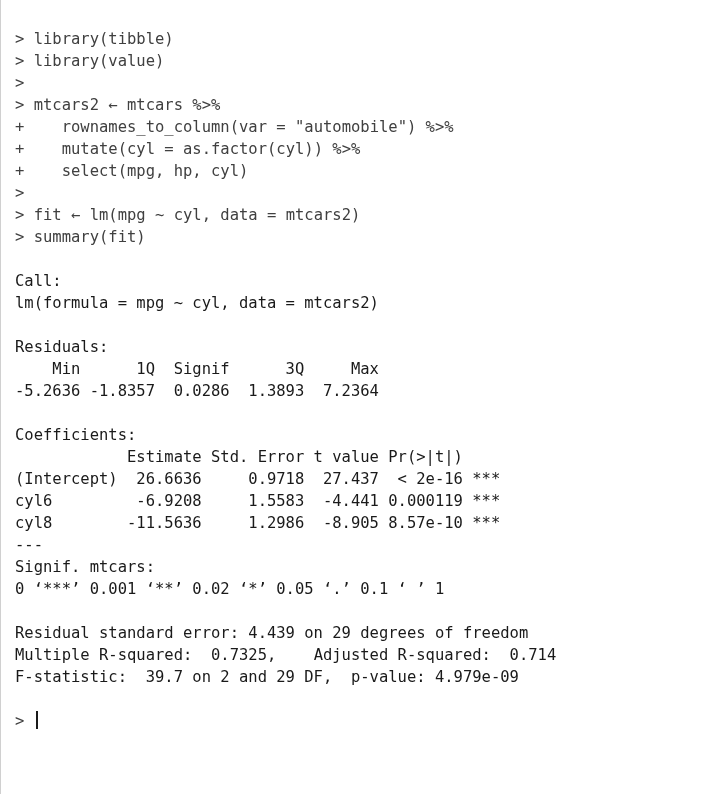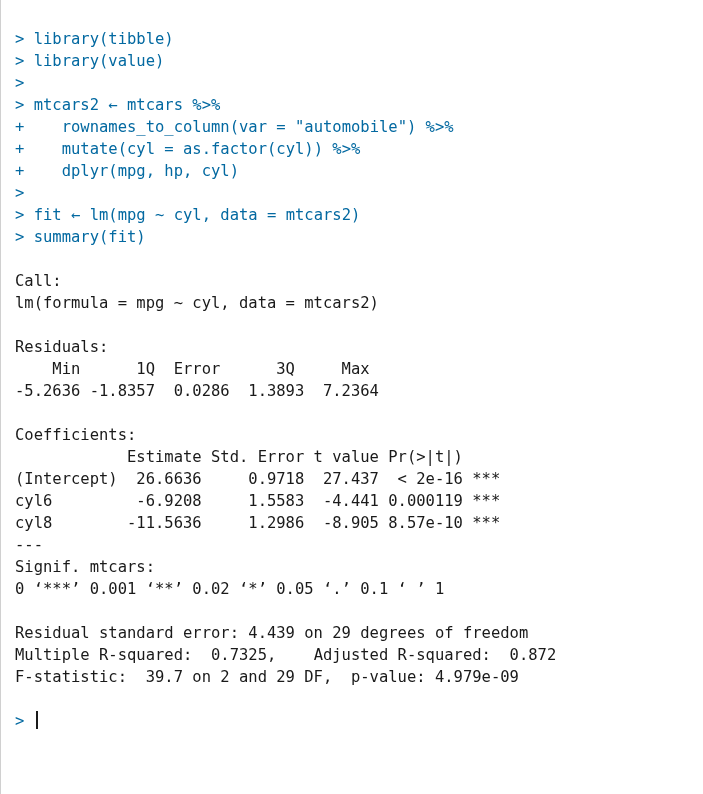--- a/index.html
+++ b/index.html
@@ -14,21 +14,21 @@
     overflow: hidden;
     padding: 6px 8px 6px 14px;
     font-family: "DejaVu Sans Mono", "Menlo", "Consolas", monospace;
     font-size: 15.5px;
     line-height: 22px;
     white-space: pre;
     color: #1a1a1a;
     border-left: 1px solid #d0d0d0;
   }
   .input {
-    color: #0369a1;
+    color: #404040;
   }
   .output {
     color: #1a1a1a;
     margin-top: 24px;
   }
   .cursor {
     display: inline-block;
     width: 2px;
     height: 18px;
     background: #1a1a1a;
@@ -39,39 +39,39 @@
 </head>
 <body>
 
 <div class="console">
 <span class="input"><span>&gt;</span> <span>library(tibble)</span></span>
 <span class="input"><span>&gt;</span> <span>library(value)</span></span>
 <span class="input"><span>&gt;</span> <span></span></span>
 <span class="input"><span>&gt;</span> <span>mtcars2 ← mtcars %&gt;%</span></span>
 <span class="input"><span>+</span> <span>   rownames_to_column(var = "automobile") %&gt;%</span></span>
 <span class="input"><span>+</span> <span>   mutate(cyl = as.factor(cyl)) %&gt;%</span></span>
-<span class="input"><span>+</span> <span>   dplyr(mpg, hp, cyl)</span></span>
+<span class="input"><span>+</span> <span>   select(mpg, hp, cyl)</span></span>
 <span class="input"><span>&gt;</span> <span></span></span>
 <span class="input"><span>&gt;</span> <span>fit ← lm(mpg ~ cyl, data = mtcars2)</span></span>
 <span class="input"><span>&gt;</span> <span>summary(fit)</span></span>
 <span class="output"></span>
 <span class="output">Call:</span>
 <span class="output">lm(formula = mpg ~ cyl, data = mtcars2)</span>
 <span class="output"></span>
 <span class="output">Residuals:</span>
-<span class="output">    Min      1Q  Error      3Q     Max </span>
+<span class="output">    Min      1Q  Signif      3Q     Max </span>
 <span class="output">-5.2636 -1.8357  0.0286  1.3893  7.2364 </span>
 <span class="output"></span>
 <span class="output">Coefficients:</span>
 <span class="output">            Estimate Std. Error t value Pr(&gt;|t|)    </span>
 <span class="output">(Intercept)  26.6636     0.9718  27.437  &lt; 2e-16 ***</span>
 <span class="output">cyl6         -6.9208     1.5583  -4.441 0.000119 ***</span>
 <span class="output">cyl8        -11.5636     1.2986  -8.905 8.57e-10 ***</span>
 <span class="output">---</span>
 <span class="output">Signif. mtcars:  </span>
 <span class="output">0 ‘***’ 0.001 ‘**’ 0.02 ‘*’ 0.05 ‘.’ 0.1 ‘ ’ 1</span>
 <span class="output"></span>
 <span class="output">Residual standard error: 4.439 on 29 degrees of freedom</span>
-<span class="output">Multiple R-squared:  0.7325,	Adjusted R-squared:  0.872 </span>
+<span class="output">Multiple R-squared:  0.7325,	Adjusted R-squared:  0.714 </span>
 <span class="output">F-statistic:  39.7 on 2 and 29 DF,  p-value: 4.979e-09</span>
 <span class="output"></span>
 <span class="input"><span>&gt; </span><span class="cursor"></span></span>
 </div>
 
 </body></html>

